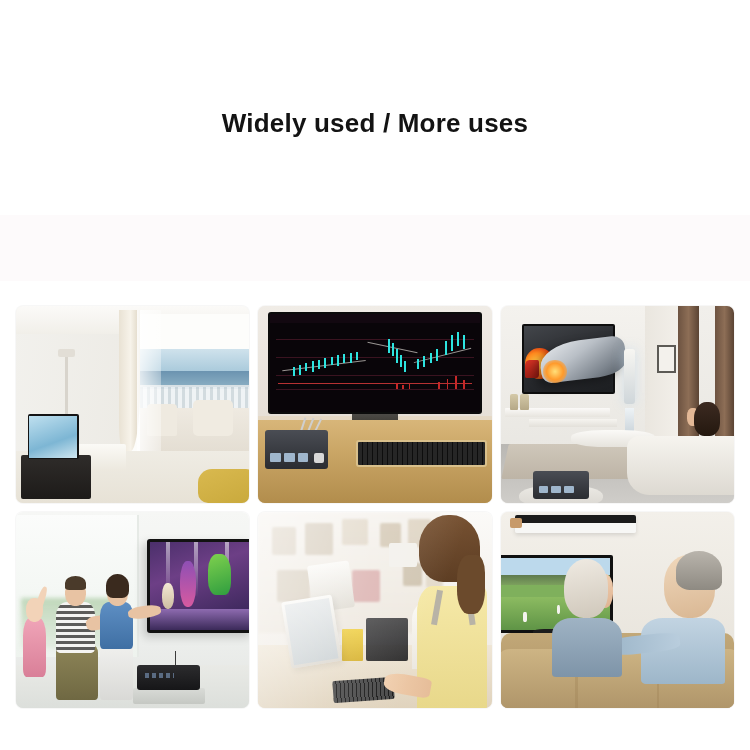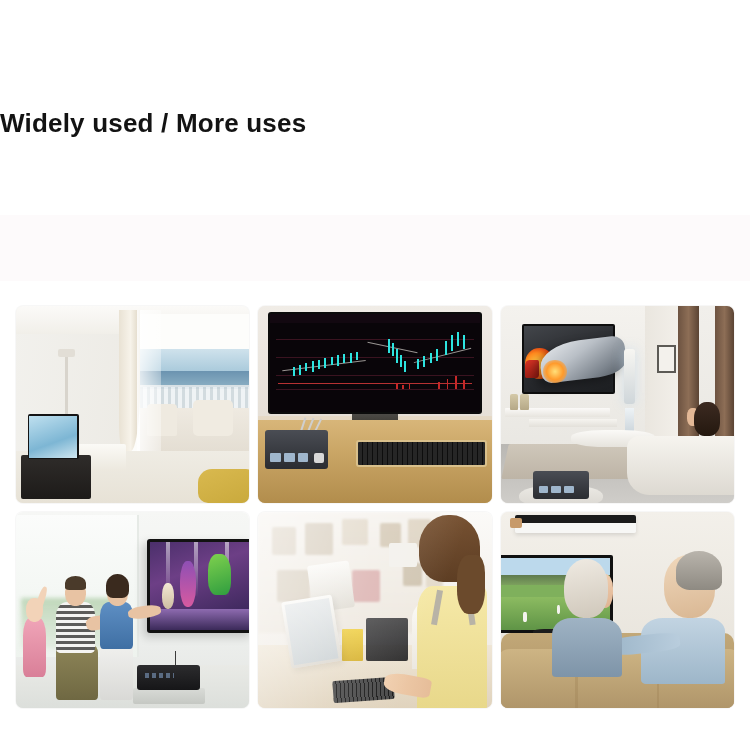--- a/index.html
+++ b/index.html
@@ -21,20 +21,21 @@
     top: 0; left: 0;
     width: 750px;
     height: 215px;
     background: #ffffff;
   }
   .page-title {
     position: absolute;
     top: 108px;
     left: 0;
     width: 750px;
+    text-align: center;
     font-size: 26px;
     font-weight: 600;
     letter-spacing: 0.2px;
     color: #131313;
     font-family: "Liberation Sans", sans-serif;
   }
 
   
   .tint-band {
     position: absolute;

